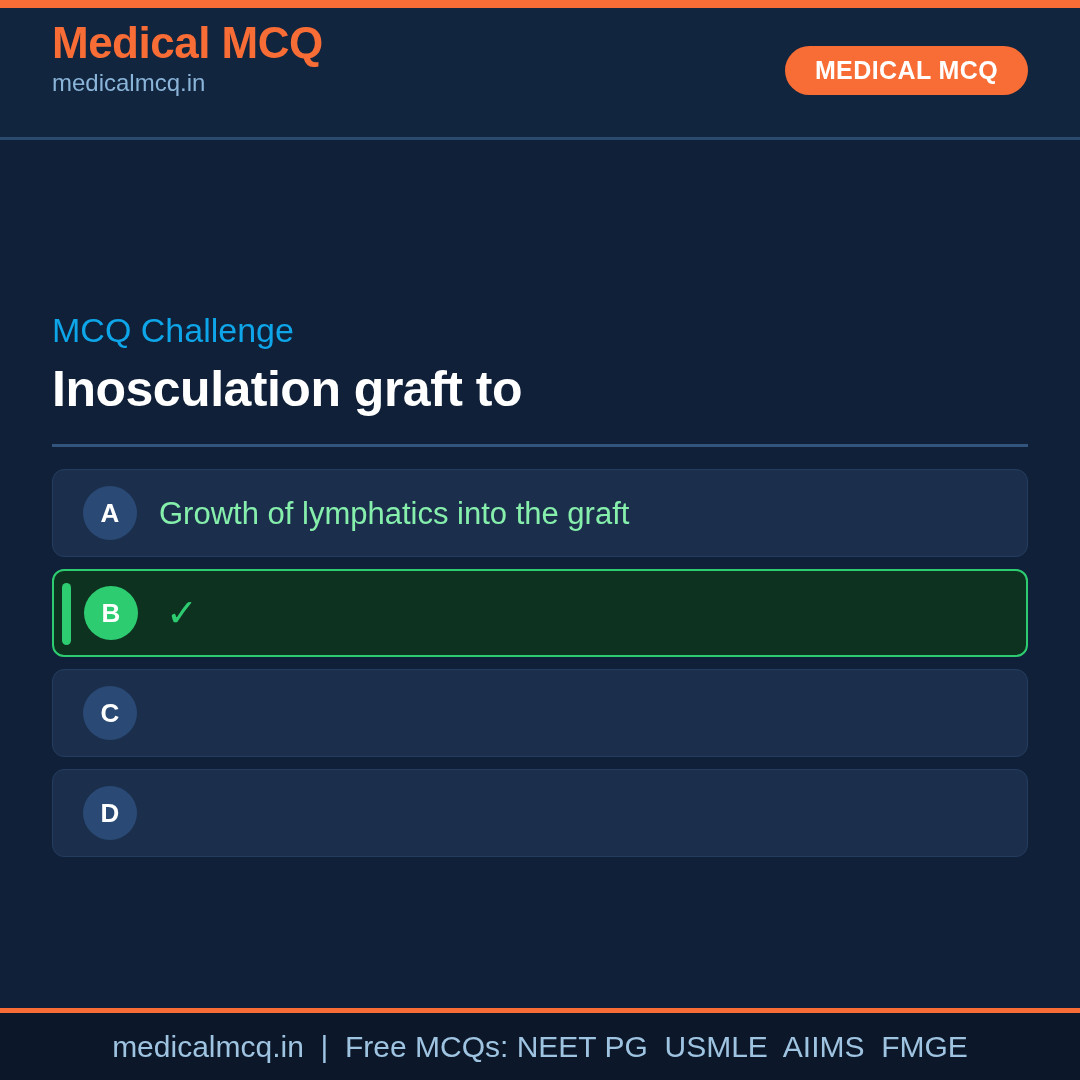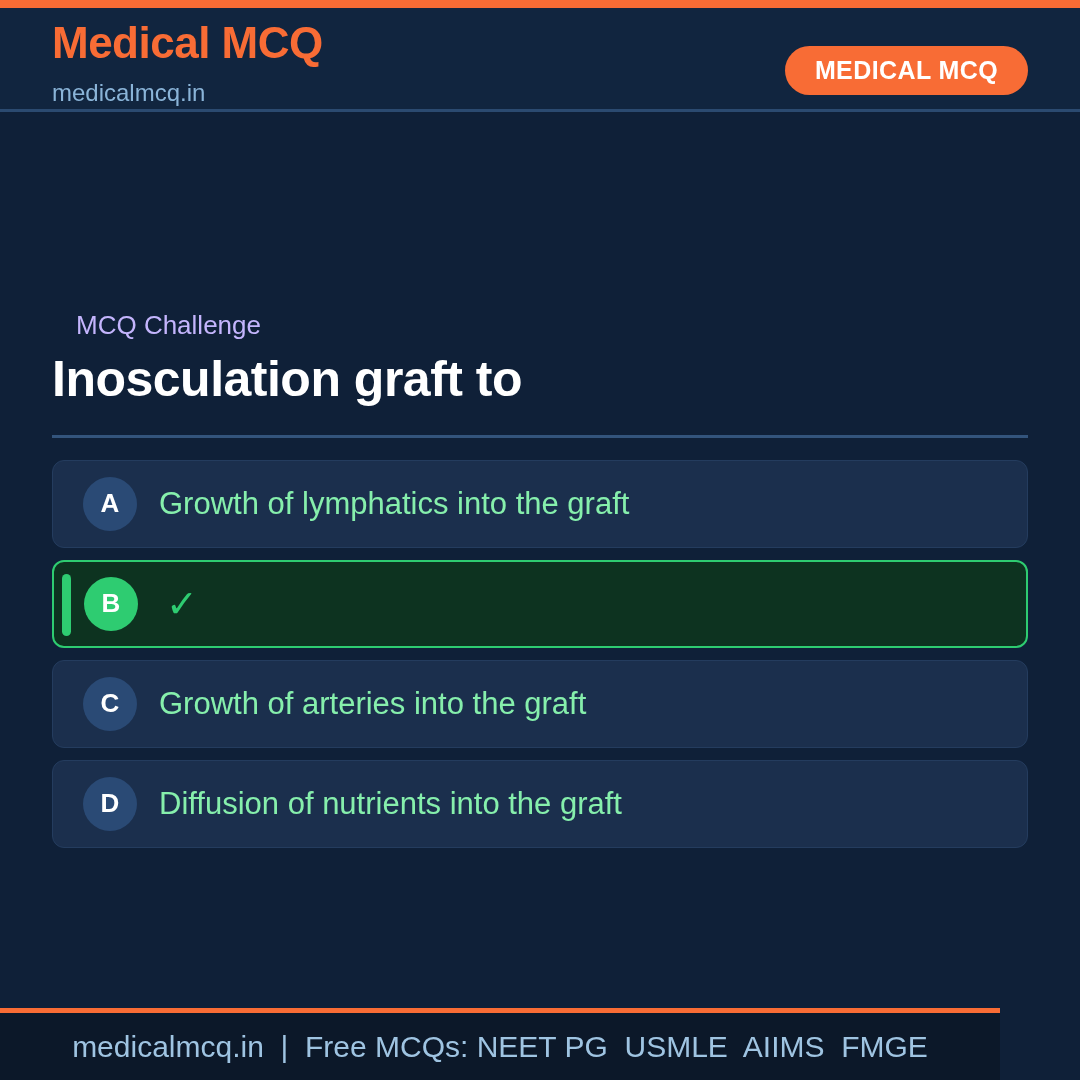--- a/index.html
+++ b/index.html
@@ -22,42 +22,42 @@
     width: 1080px;
     height: 8px;
     background: #f86c35;
   }
 
   
   .header {
     position: absolute;
     top: 8px; left: 0;
     width: 1080px;
-    height: 104px;
+    height: 132px;
     background: #11253f;
     border-bottom: 3px solid #2b4a70;
     box-sizing: border-box;
   }
   .brand {
     position: absolute;
     left: 52px;
     top: 12px;
   }
   .brand-title {
     font-size: 44px;
     font-weight: bold;
     color: #f86c35;
     letter-spacing: -0.5px;
     line-height: 1.05;
   }
   .brand-sub {
     font-size: 24px;
     color: #8ab4d8;
     line-height: 1.25;
-    margin-top: 12px;
+    margin-top: 2px;
   }
   .header-badge {
     position: absolute;
     right: 52px;
     top: 38px;
     background: #f86c35;
     color: #ffffff;
     font-size: 25px;
     font-weight: bold;
     letter-spacing: 0.4px;
@@ -67,24 +67,23 @@
   }
 
   
   .main {
     position: absolute;
     left: 52px;
     top: 310px;
     width: 976px;
   }
   .eyebrow {
-    font-size: 26px;
-    color: #c4b5fd;
+    font-size: 34px;
+    color: #0ea5e9;
     line-height: 1.2;
-    margin-left: 24px;
   }
   .question {
     font-size: 50px;
     font-weight: bold;
     color: #ffffff;
     line-height: 1.15;
     margin-top: 10px;
     letter-spacing: -0.5px;
   }
   .divider {
@@ -164,21 +163,21 @@
   }
   .option.correct .tick {
     visibility: visible;
   }
 
   
   .footer {
     position: absolute;
     left: 0;
     bottom: 0;
-    width: 1000px;
+    width: 1080px;
     height: 72px;
     background: #0c1829;
     border-top: 5px solid #f86c35;
     box-sizing: border-box;
     display: flex;
     align-items: center;
     justify-content: center;
   }
   .footer-text {
     font-size: 30px;
@@ -214,27 +213,25 @@
     </div>
 
     <div class="option correct">
       <div class="accent"></div>
       <div class="badge">B</div>
       <div class="tick">✓</div>
     </div>
 
     <div class="option">
       <div class="badge">C</div>
-      <div class="label">Growth of arteries into the graft</div>
       <div class="tick"></div>
     </div>
 
     <div class="option">
       <div class="badge">D</div>
-      <div class="label">Diffusion of nutrients into the graft</div>
       <div class="tick"></div>
     </div>
 
   </div>
 </div>
 
 <div class="footer">
   <div class="footer-text">medicalmcq.in  |  Free MCQs: NEET PG  USMLE  AIIMS  FMGE</div>
 </div>
 

